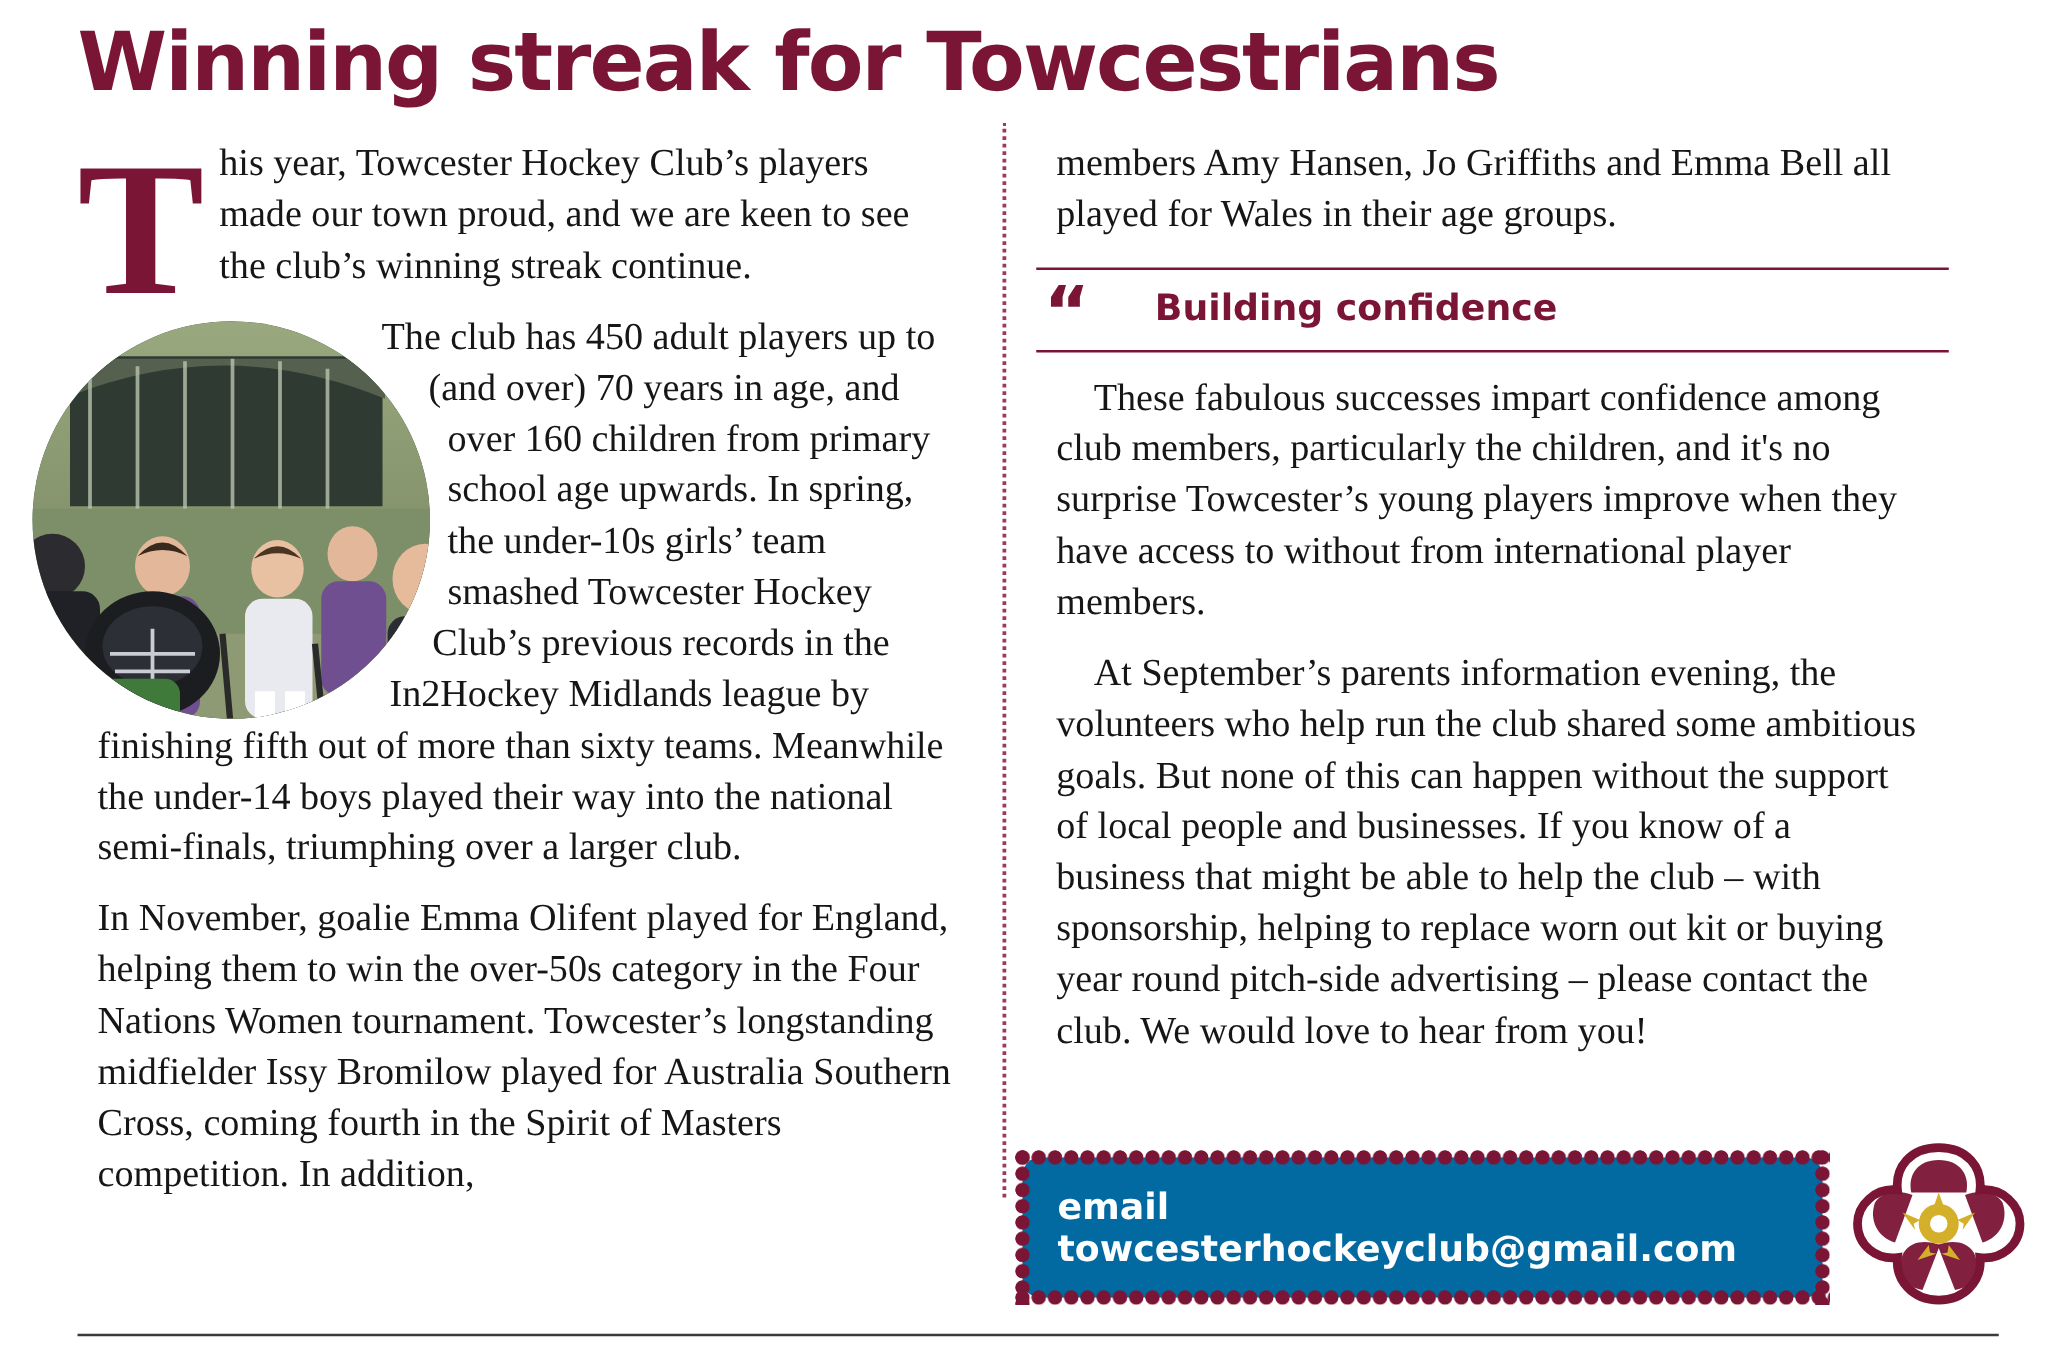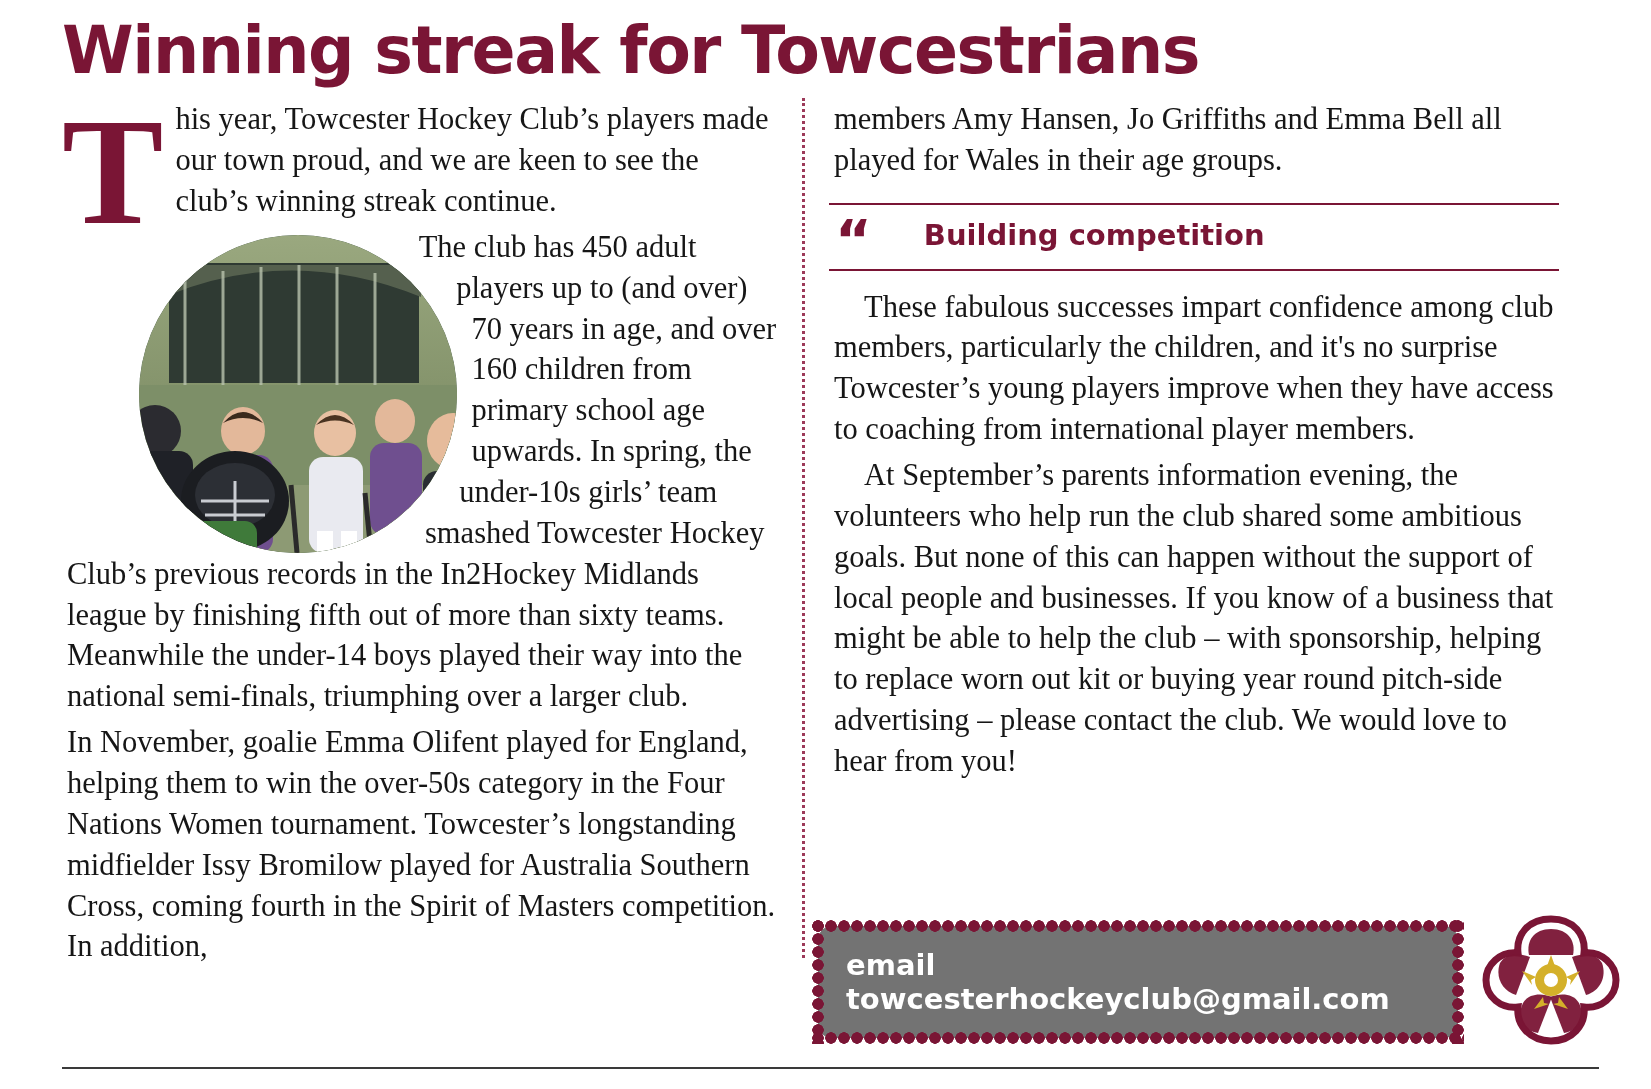--- a/index.html
+++ b/index.html
@@ -54,21 +54,21 @@
     width: 730px;
     position: relative;
   }
 
   .body-text {
     font-size: 30.5px;
     line-height: 1.34;
     text-align: left;
     color: #161616;
   }
-  .body-text p { margin: 5px; }
+  .body-text p { margin: 16px; }
 
   
   .dropcap {
     float: left;
     font-family: "Liberation Serif", serif;
     font-weight: bold;
     color: #7a1535;
     font-size: 152px;
     line-height: 0.86;
     padding: 6px 6px 0 0;
@@ -123,21 +123,21 @@
 
   
   .banner-wrap {
     position: absolute;
     left: 818px;
     bottom: 30px;
     display: flex;
     align-items: center;
   }
   .banner {
-    background: #737373;
+    background: #0369a1;
     color: #ffffff;
     font-family: "DejaVu Sans", sans-serif;
     font-weight: bold;
     font-size: 29px;
     padding: 22px 28px 22px 28px;
     border-radius: 14px;
     width: 640px;
     position: relative;
   }
   .banner::before,
@@ -272,27 +272,27 @@
 
     <div class="col-right">
       <div class="body-text">
         <p>members Amy Hansen, Jo Griffiths and Emma Bell all played for Wales in their age groups.</p>
       </div>
 
       <hr class="rule">
 
       <div class="quote-head">
         <span class="quote-mark">“</span>
-        <span class="quote-title">Building competition</span>
+        <span class="quote-title">Building confidence</span>
       </div>
 
       <hr class="rule-2">
 
       <div class="body-text">
-        <p class="indent">These fabulous successes impart confidence among club members, particularly the children, and it's no surprise Towcester’s young players improve when they have access to coaching from international player members.</p>
+        <p class="indent">These fabulous successes impart confidence among club members, particularly the children, and it's no surprise Towcester’s young players improve when they have access to without from international player members.</p>
         <p class="indent">At September’s parents information evening, the volunteers who help run the club shared some ambitious goals. But none of this can happen without the support of local people and businesses. If you know of a business that might be able to help the club – with sponsorship, helping to replace worn out kit or buying year round pitch-side advertising – please contact the club. We would love to hear from you!</p>
       </div>
     </div>
   </div>
 
   <div class="banner-wrap">
     <div class="banner">
       <span class="banner-side l"></span>
       <span class="banner-side r"></span>
       <span>email towcesterhockeyclub@gmail.com</span>

